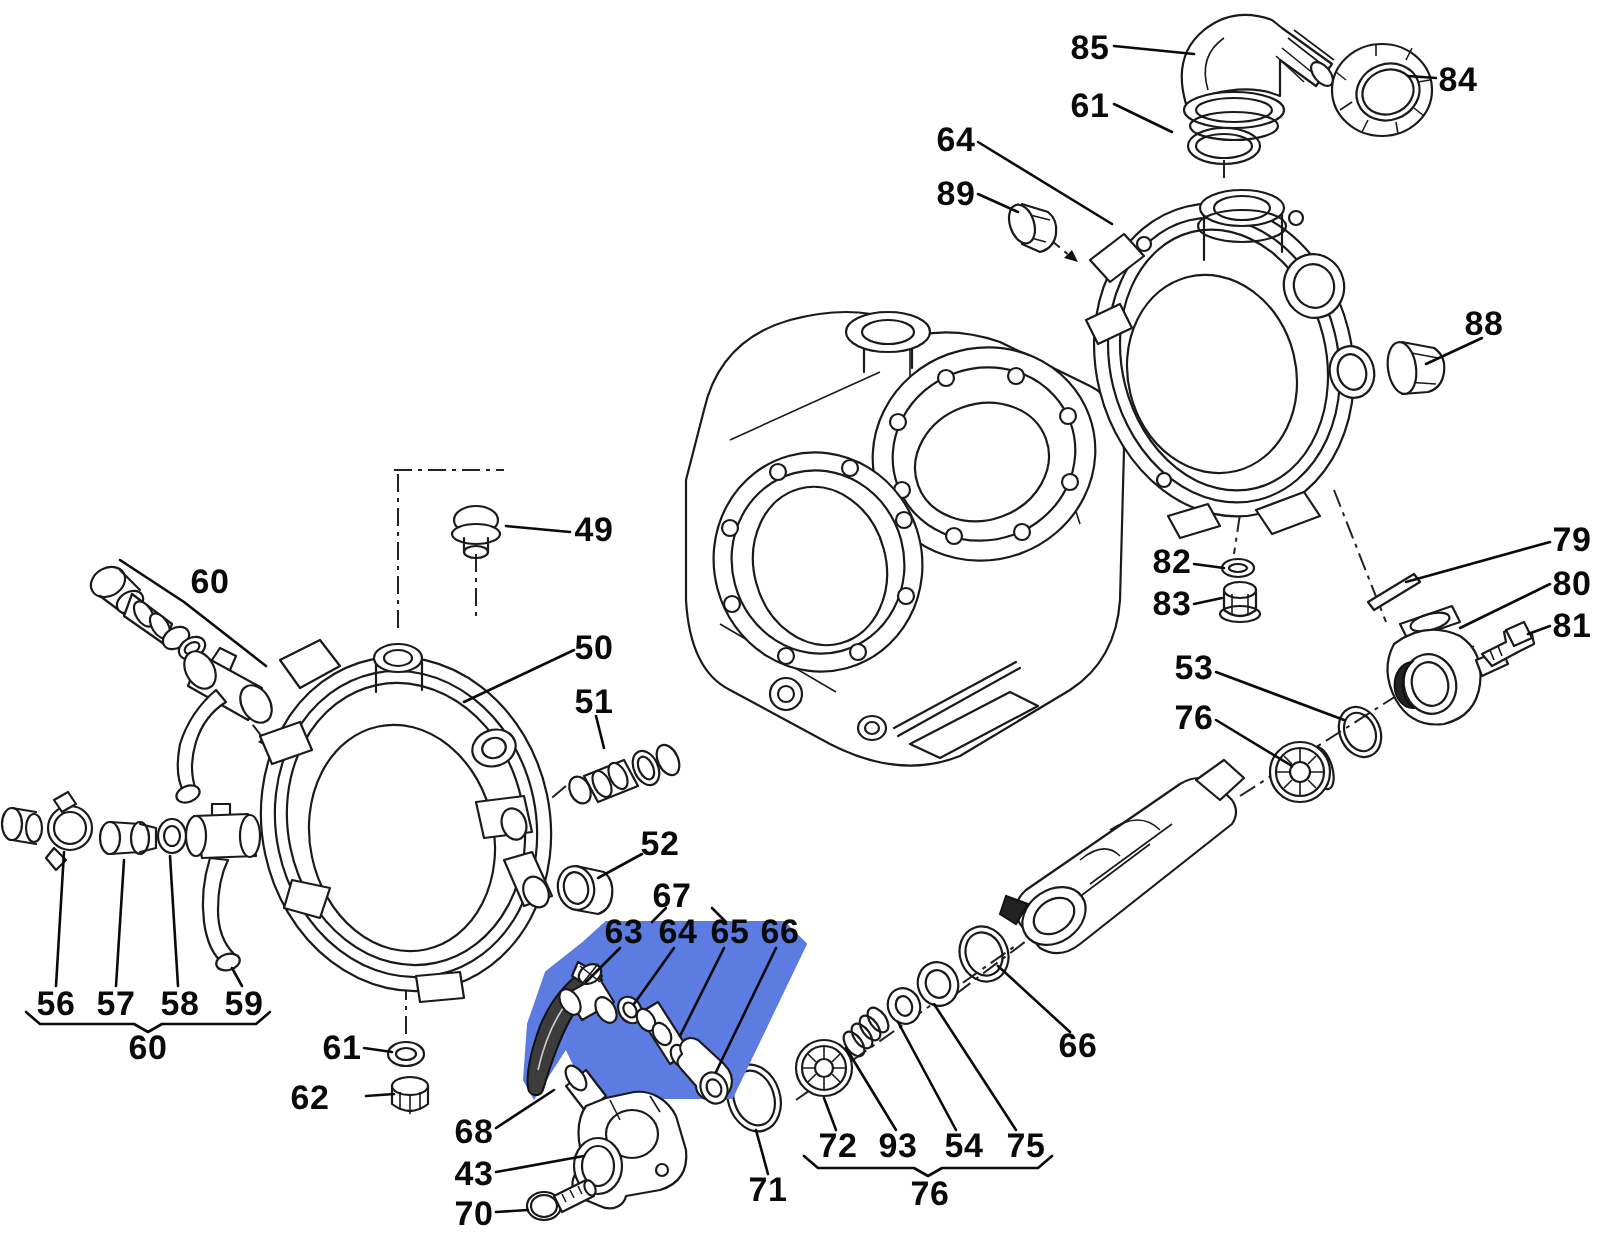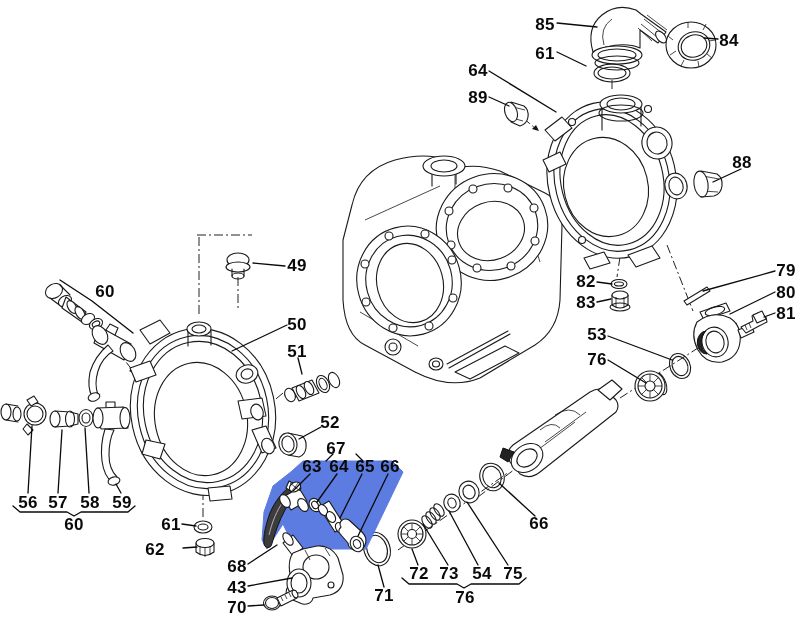--- a/index.html
+++ b/index.html
@@ -421,21 +421,21 @@
   <div class="plbl" style="left:312px;top:466px">63</div>
   <div class="plbl" style="left:339px;top:466px">64</div>
   <div class="plbl" style="left:365px;top:466px">65</div>
   <div class="plbl" style="left:390px;top:466px">66</div>
   <div class="plbl" style="left:336px;top:448px">67</div>
   <div class="plbl" style="left:237px;top:566px">68</div>
   <div class="plbl" style="left:237px;top:587px">43</div>
   <div class="plbl" style="left:237px;top:607px">70</div>
   <div class="plbl" style="left:384px;top:595px">71</div>
   <div class="plbl" style="left:419px;top:573px">72</div>
-  <div class="plbl" style="left:449px;top:573px">73</div>
+  <div class="plbl" style="left:449px;top:573px">93</div>
   <div class="plbl" style="left:482px;top:573px">54</div>
   <div class="plbl" style="left:513px;top:573px">75</div>
   <div class="plbl" style="left:465px;top:597px">76</div>
   <div class="plbl" style="left:597px;top:359px">76</div>
   <div class="plbl" style="left:539px;top:523px">66</div>
   <div class="plbl" style="left:597px;top:334px">53</div>
   <div class="plbl" style="left:786px;top:270px">79</div>
   <div class="plbl" style="left:786px;top:292px">80</div>
   <div class="plbl" style="left:786px;top:313px">81</div>
   <div class="plbl" style="left:586px;top:281px">82</div>

